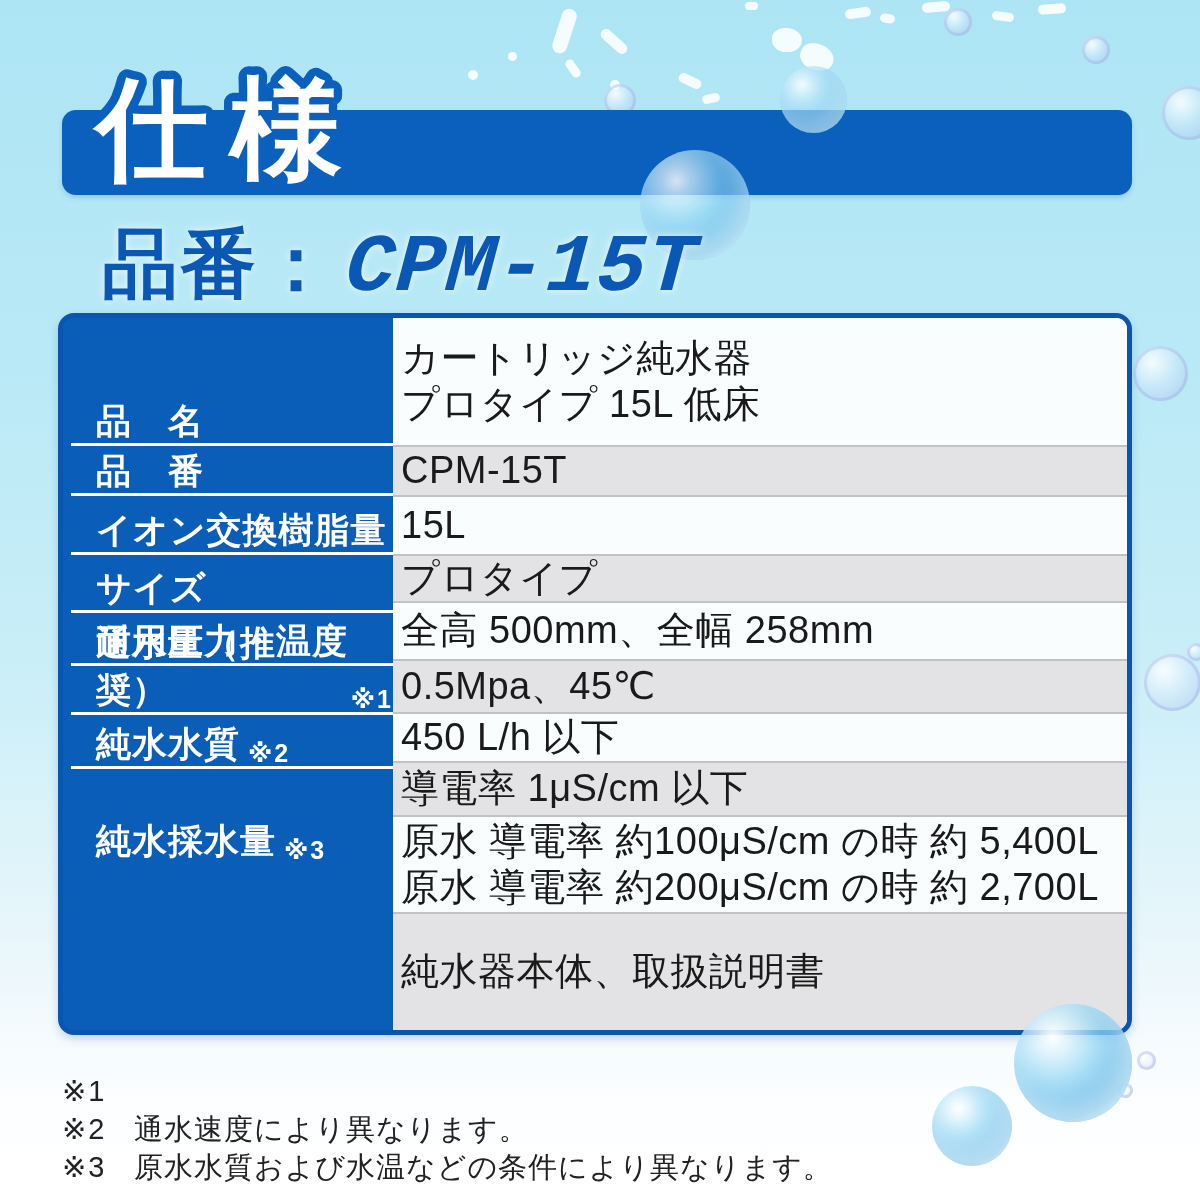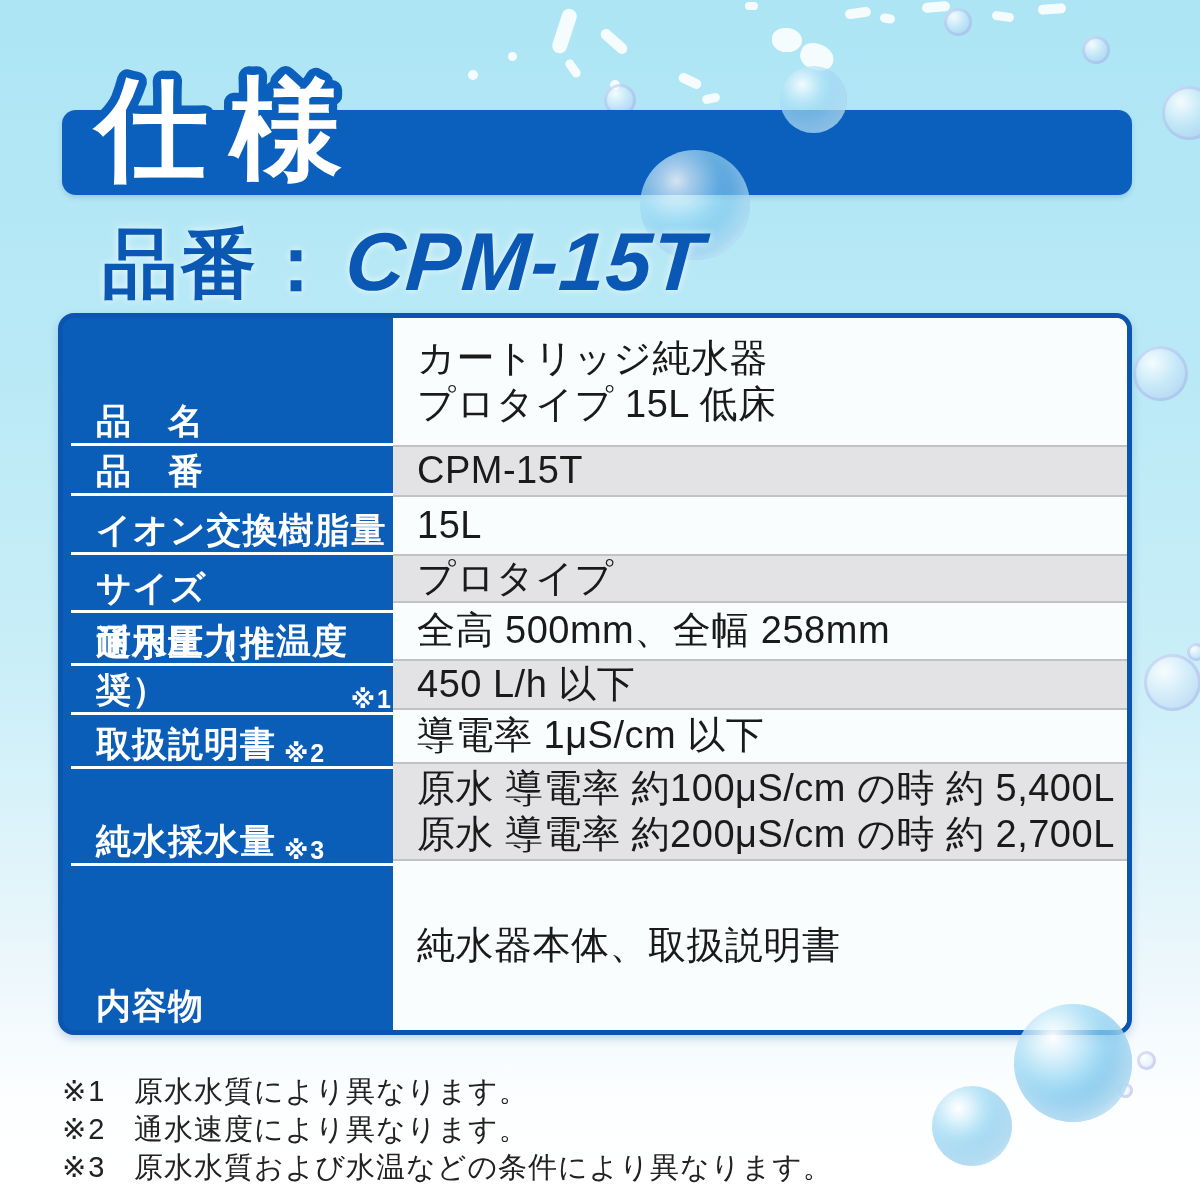--- a/index.html
+++ b/index.html
@@ -35,21 +35,21 @@
     position:absolute;left:62px;top:110px;width:1070px;height:85px;
     background:var(--banner,#0a60bc);border-radius:14px;z-index:1;
     box-shadow:0 3px 5px rgba(70,120,180,.25);
   }
   .page-title-svg{position:absolute;left:72px;top:42px;z-index:2;overflow:visible;}
 
   
   .product-heading{
     position:absolute;left:102px;top:214px;z-index:2;
     display:flex;align-items:baseline;color:var(--heading-text,#0a58b4);
-    text-shadow:0 0 8px rgba(255,255,255,.75);white-space:nowrap;
+    text-shadow:0 0 8px rgba(255,255,255,.75);white-space:nowrap;font-family:Liberation Mono, monospace;
   }
   .pn-label{font-size:76px;font-weight:bold;letter-spacing:2px;}
   .pn-value{font-size:82px;font-weight:bold;font-style:italic;transform:skewX(-4deg);margin-left:10px;letter-spacing:1px;}
 
   
   .spec-table{
     position:absolute;left:58px;top:313px;width:1074px;height:722px;z-index:1;
     border:5px solid var(--table-border,#0a55b0);border-radius:16px;
     background:var(--accent,#0b5eb8);
     display:flex;box-sizing:border-box;overflow:hidden;
@@ -64,21 +64,21 @@
     position:relative;display:flex;align-items:flex-end;padding-left:33px;
     color:var(--label-text,#ffffff);font-size:35px;font-weight:bold;letter-spacing:1px;
     box-sizing:border-box;flex:0 0 auto;
   }
   .lcell.rh10{flex:1 1 auto;}
   .lcell:not(:first-child)::before{
     content:"";position:absolute;top:-2px;left:8px;right:0;height:3px;background:#fff;
   }
   .lnote{font-size:25px;font-weight:bold;margin-left:8px;letter-spacing:2px;}
   .vcell{
-    display:flex;flex-direction:column;justify-content:center;padding-left:24px;
+    display:flex;flex-direction:column;justify-content:center;padding-left:8px;
     font-size:38px;color:var(--value-text,#1a1a1a);line-height:1.2;letter-spacing:.5px;
     box-sizing:border-box;flex:0 0 auto;background:var(--row-light,#fafdfe);
   }
   .vcell.rh10{flex:1 1 auto;}
   .vcell:nth-child(even){background:var(--row-gray,#e3e3e5);}
   .vcell:not(:first-child){border-top:2px solid var(--row-separator,#c2c2c6);}
   .vline{white-space:nowrap;}
 
   
   .footnotes{position:absolute;left:62px;top:1072px;z-index:2;color:#222;font-size:29px;line-height:38px;}
@@ -146,48 +146,48 @@
           <span>サイズ</span>
         </div>
       <div class="lcell rh6">
           <span>耐用圧力・温度</span>
         </div>
       <div class="lcell rh7">
           <span>通水量（推奨）</span>
           <span class="lnote">※1</span>
         </div>
       <div class="lcell rh8">
-          <span>取扱説明書</span>
+          <span>純水水質</span>
           <span class="lnote">※2</span>
         </div>
       <div class="lcell rh9">
           <span>純水採水量</span>
           <span class="lnote">※3</span>
-        </div>
-      <div class="lcell rh10">
-          <span>内容物</span>
         </div>
     </div>
     <div class="col-values">
       <div class="vcell rh1">
         <div class="vline">カートリッジ純水器</div>
         <div class="vline">プロタイプ 15L 低床</div>
       </div>
       <div class="vcell rh2">
           <div class="vline">CPM-15T</div>
         </div>
       <div class="vcell rh3">
           <div class="vline">15L</div>
         </div>
       <div class="vcell rh4">
           <div class="vline">プロタイプ</div>
         </div>
       <div class="vcell rh5">
           <div class="vline">全高 500mm、全幅 258mm</div>
         </div>
+      <div class="vcell rh6">
+          <div class="vline">0.5Mpa、45℃</div>
+        </div>
       <div class="vcell rh7">
           <div class="vline">450 L/h 以下</div>
         </div>
       <div class="vcell rh8">
           <div class="vline">導電率 1μS/cm 以下</div>
         </div>
       <div class="vcell rh9">
         <div class="vline">原水 導電率 約100μS/cm の時 約 5,400L</div>
         <div class="vline">原水 導電率 約200μS/cm の時 約 2,700L</div>
       </div>
@@ -196,21 +196,20 @@
         </div>
     </div>
   </div>
 
   <div class="bubble front" style="left:1014px;top:1004px;width:118px;height:118px;"></div>
   <div class="bubble front" style="left:932px;top:1086px;width:80px;height:80px;"></div>
 
   <div class="footnotes">
     <div class="footnote">
       <span class="fn-marker">※1</span>
-      <span class="fn-text">原水水質により異なります。</span>
     </div>
     <div class="footnote">
       <span class="fn-marker">※2</span>
       <span class="fn-text">通水速度により異なります。</span>
     </div>
     <div class="footnote">
       <span class="fn-marker">※3</span>
       <span class="fn-text">原水水質および水温などの条件により異なります。</span>
     </div>
   </div>

